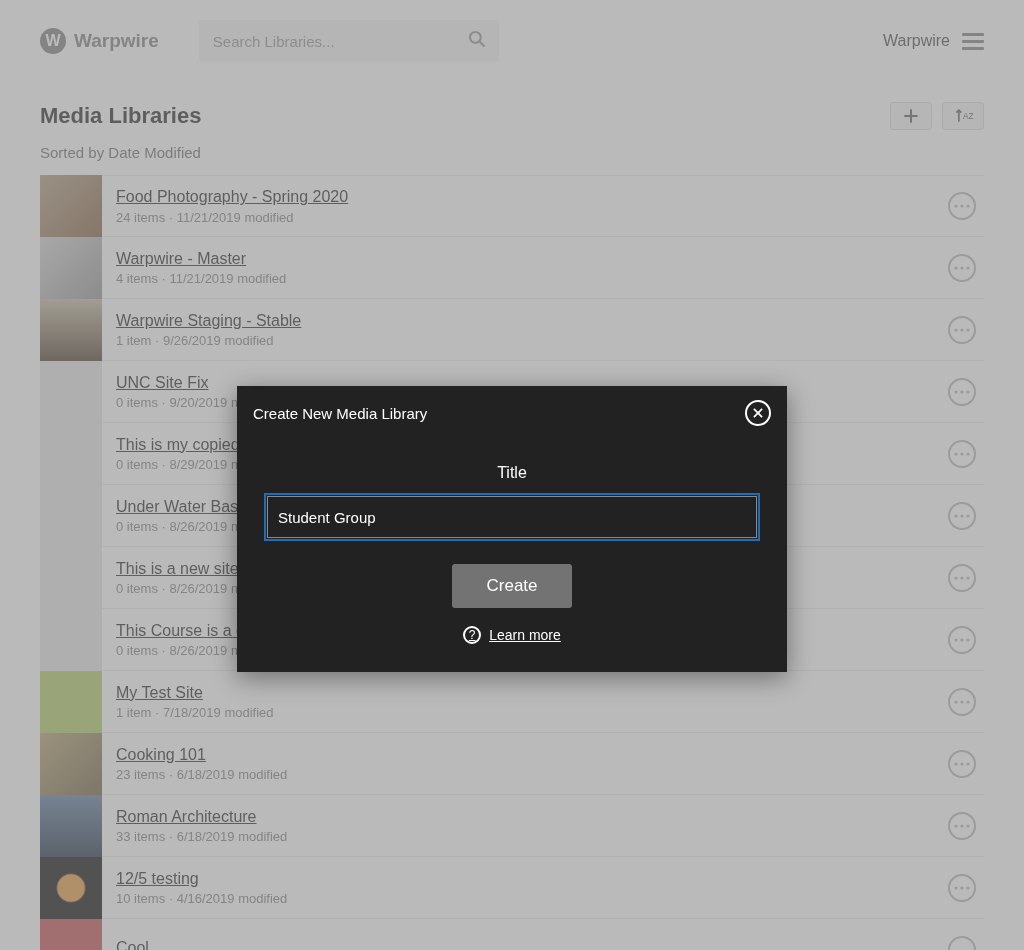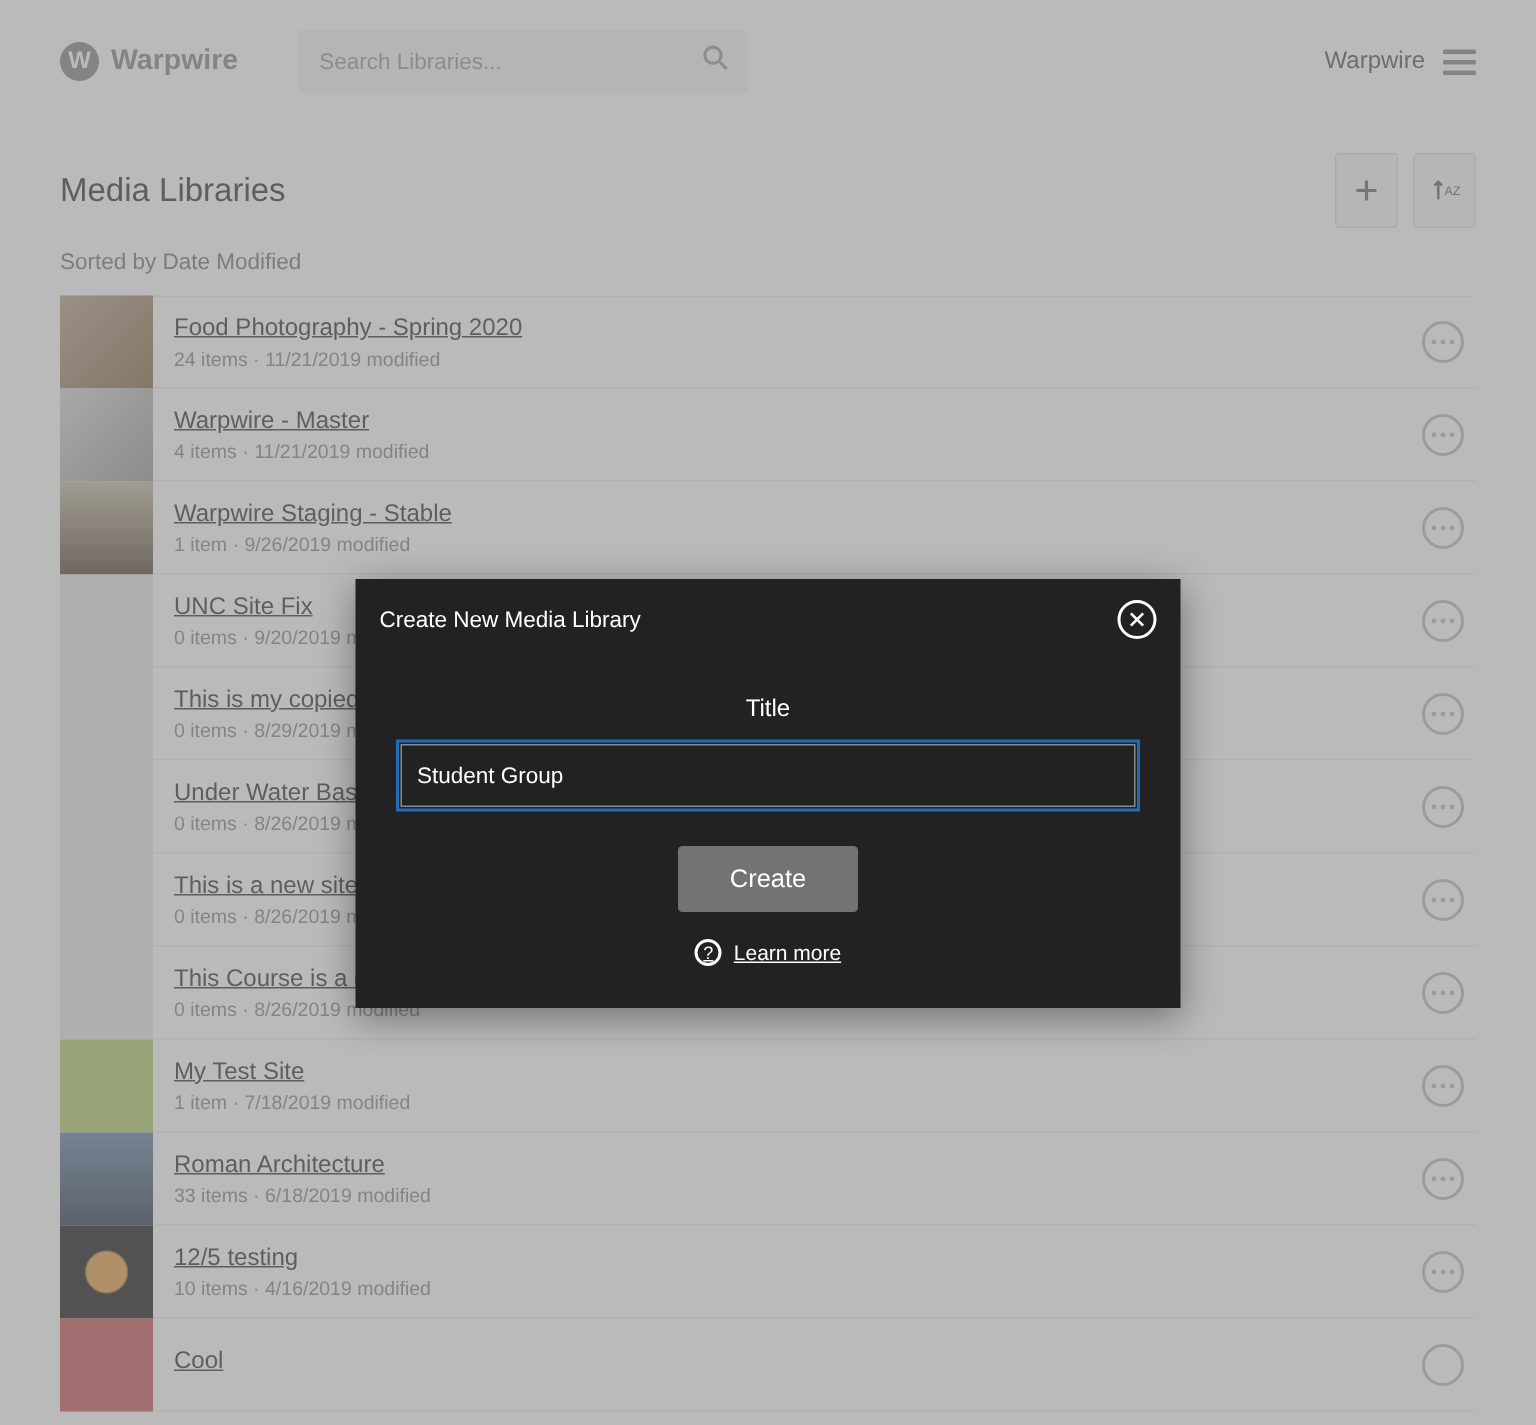--- a/index.html
+++ b/index.html
@@ -90,31 +90,31 @@
     }
 
     
     .section-bar {
       display: flex;
       align-items: center;
       padding: 20px 40px 8px 40px;
     }
     .section-title {
       font-size: 22px;
-      font-weight: 400;
+      font-weight: 700;
       color: #333;
       flex: 1;
     }
     .section-actions {
       display: flex;
       gap: 10px;
     }
     .sq-btn {
       width: 42px;
-      height: 50px;
+      height: 28px;
       border: 1px solid #ddd;
       background: #f6f6f6;
       border-radius: 3px;
       display: flex;
       align-items: center;
       justify-content: center;
       cursor: pointer;
       color: #666;
     }
 
@@ -450,20 +450,34 @@
         </div>
         <div class="more-btn">
           <svg width="16" height="4" viewBox="0 0 16 4">
             <circle cx="2" cy="2" r="1.6" fill="currentColor"></circle>
             <circle cx="8" cy="2" r="1.6" fill="currentColor"></circle>
             <circle cx="14" cy="2" r="1.6" fill="currentColor"></circle>
           </svg>
         </div>
       </div>
       <div class="lib-row">
+        <div class="thumb t9"></div>
+        <div class="lib-body">
+          <div class="lib-title">Cooking 101</div>
+          <div class="lib-meta">23 items · 6/18/2019 modified</div>
+        </div>
+        <div class="more-btn">
+          <svg width="16" height="4" viewBox="0 0 16 4">
+            <circle cx="2" cy="2" r="1.6" fill="currentColor"></circle>
+            <circle cx="8" cy="2" r="1.6" fill="currentColor"></circle>
+            <circle cx="14" cy="2" r="1.6" fill="currentColor"></circle>
+          </svg>
+        </div>
+      </div>
+      <div class="lib-row">
         <div class="thumb t10"></div>
         <div class="lib-body">
           <div class="lib-title">Roman Architecture</div>
           <div class="lib-meta">33 items · 6/18/2019 modified</div>
         </div>
         <div class="more-btn">
           <svg width="16" height="4" viewBox="0 0 16 4">
             <circle cx="2" cy="2" r="1.6" fill="currentColor"></circle>
             <circle cx="8" cy="2" r="1.6" fill="currentColor"></circle>
             <circle cx="14" cy="2" r="1.6" fill="currentColor"></circle>

